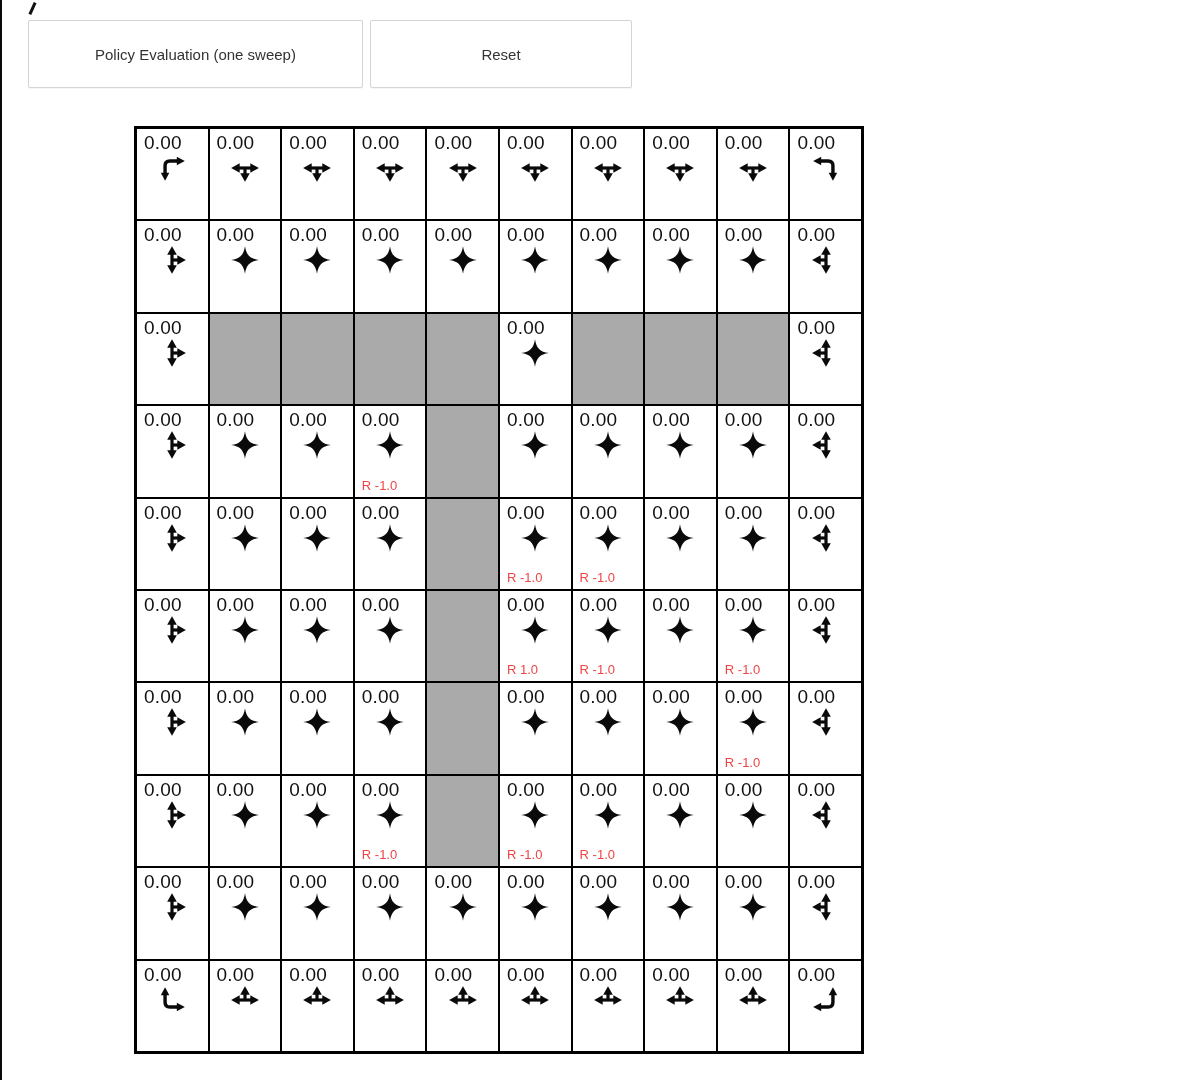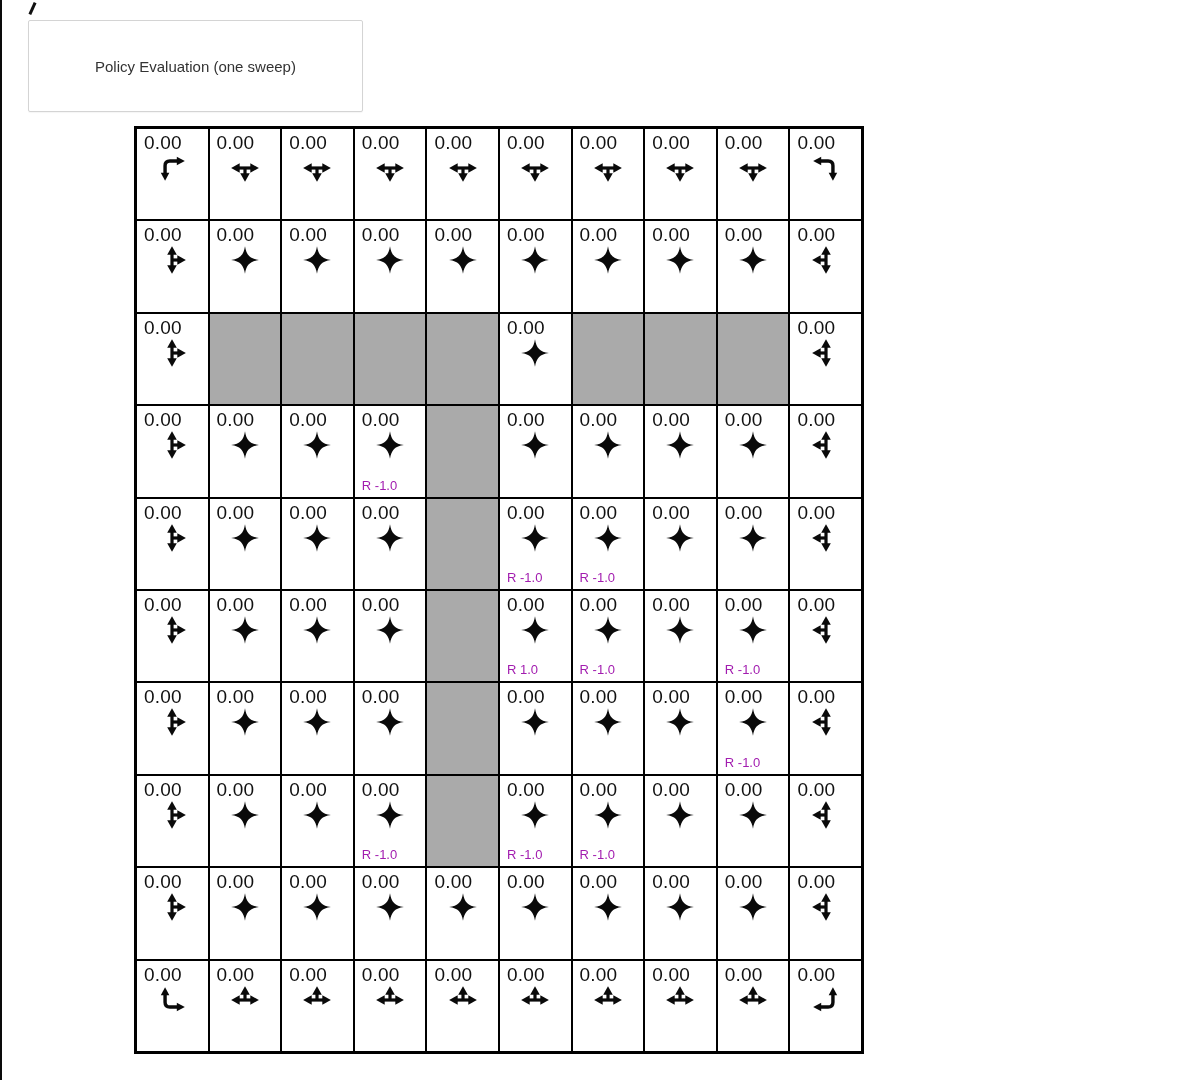--- a/index.html
+++ b/index.html
@@ -4,47 +4,48 @@
 <style>
   html,body{margin:0;padding:0;}
   body{
     width:1202px;height:1080px;position:relative;overflow:hidden;
     background:#ffffff;font-family:"Liberation Sans", sans-serif;
   }
   .edge-line{position:absolute;left:0;top:0;width:2px;height:1080px;background:#0a0a0a;}
   .corner-mark{position:absolute;left:31px;top:2px;width:3px;height:13px;background:#111;transform:rotate(24deg);}
   .toolbar{position:absolute;left:28px;top:20px;height:75px;display:flex;gap:7px;}
   .btn{
-    box-sizing:border-box;height:92px;background:#fff;border:1px solid #d4d4d4;
+    box-sizing:border-box;height:68px;background:#fff;border:1px solid #d4d4d4;
     border-radius:2px;display:flex;align-items:center;justify-content:center;
     font-size:15px;color:#333;cursor:pointer;box-shadow:0 1px 1px rgba(0,0,0,0.04);
     font-family:"Liberation Sans", sans-serif;
   }
   .btn:nth-child(1){width:335px;}
   .btn:nth-child(2),.btn:nth-child(3),.btn:nth-child(4){width:262px;}
   .grid{
     position:absolute;left:134px;top:126px;width:730px;height:928px;
     box-sizing:border-box;border:2px solid #000;background:#fff;
     display:grid;grid-template-columns:repeat(10,1fr);grid-template-rows:repeat(10,1fr);
   }
   .cell{position:relative;border:1px solid #000;background:#fff;box-sizing:border-box;}
   .cell.wall{background:#aaaaaa;}
   .val{position:absolute;top:3px;left:7px;font-size:19px;color:#111;letter-spacing:0.2px;}
   .arrow{position:absolute;top:23px;left:0;right:0;text-align:center;line-height:0;}
   .arrow svg{display:inline-block;}
-  .reward{position:absolute;bottom:4px;left:7px;font-size:13px;color:#a21caf;text-align:right;}
+  .reward{position:absolute;bottom:4px;left:7px;font-size:13px;color:#ef4444;text-align:right;}
 </style>
 </head>
 <body>
 
 <div class="edge-line"></div>
 <div class="corner-mark"></div>
 
 <div class="toolbar">
   <div class="btn">Policy Evaluation (one sweep)</div>
+  <div class="btn">Reset</div>
 </div>
 
 <div class="grid">
     <div class="cell">
       <span class="val">0.00</span>
       <span class="arrow"><svg width="32" height="32" viewBox="0 0 30 30">
           <g fill="#0a0a0a" stroke="none">
             <path d="M20 8.5 L13 8.5 Q8.5 8.5 8.5 13 L8.5 20" fill="none" stroke="#0a0a0a" stroke-width="3.2"></path>
             <polygon points="27,8.5 19.5,4.5 19.5,12.5"></polygon>
             <polygon points="8.5,27 4.5,19.5 12.5,19.5"></polygon>

